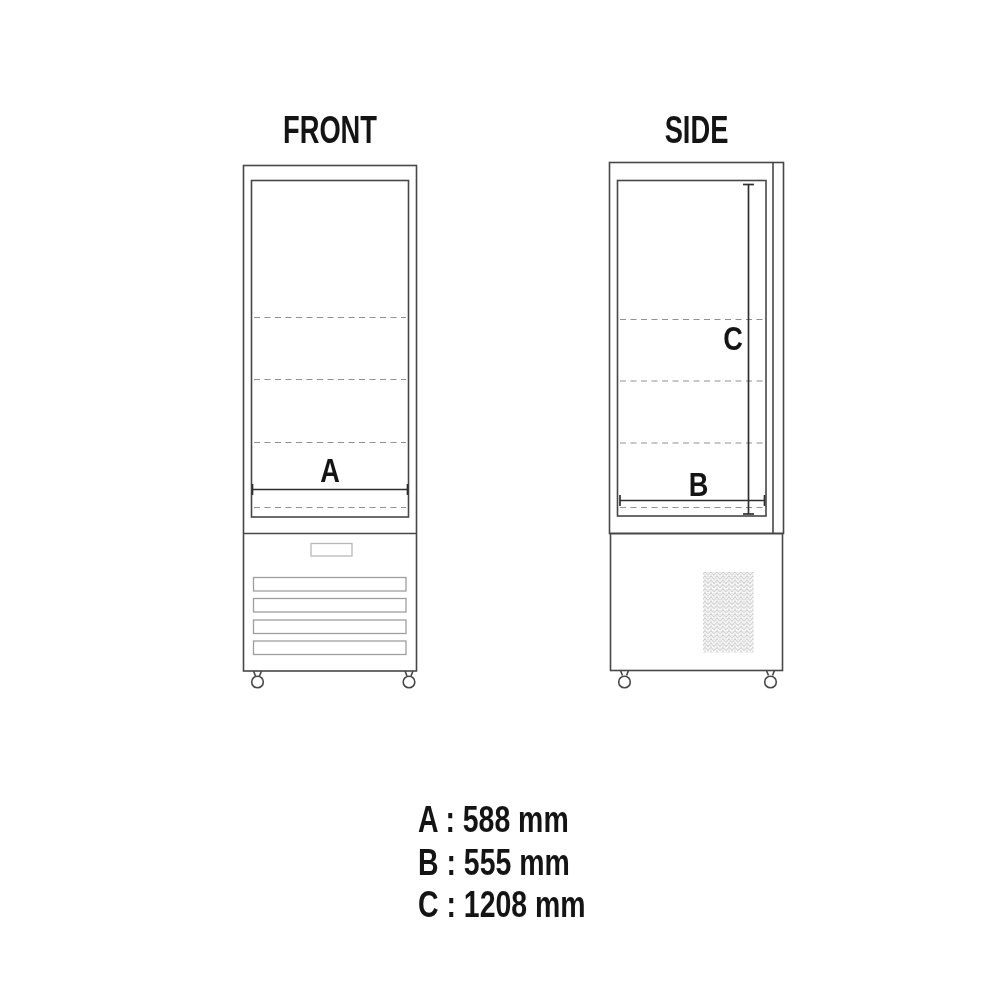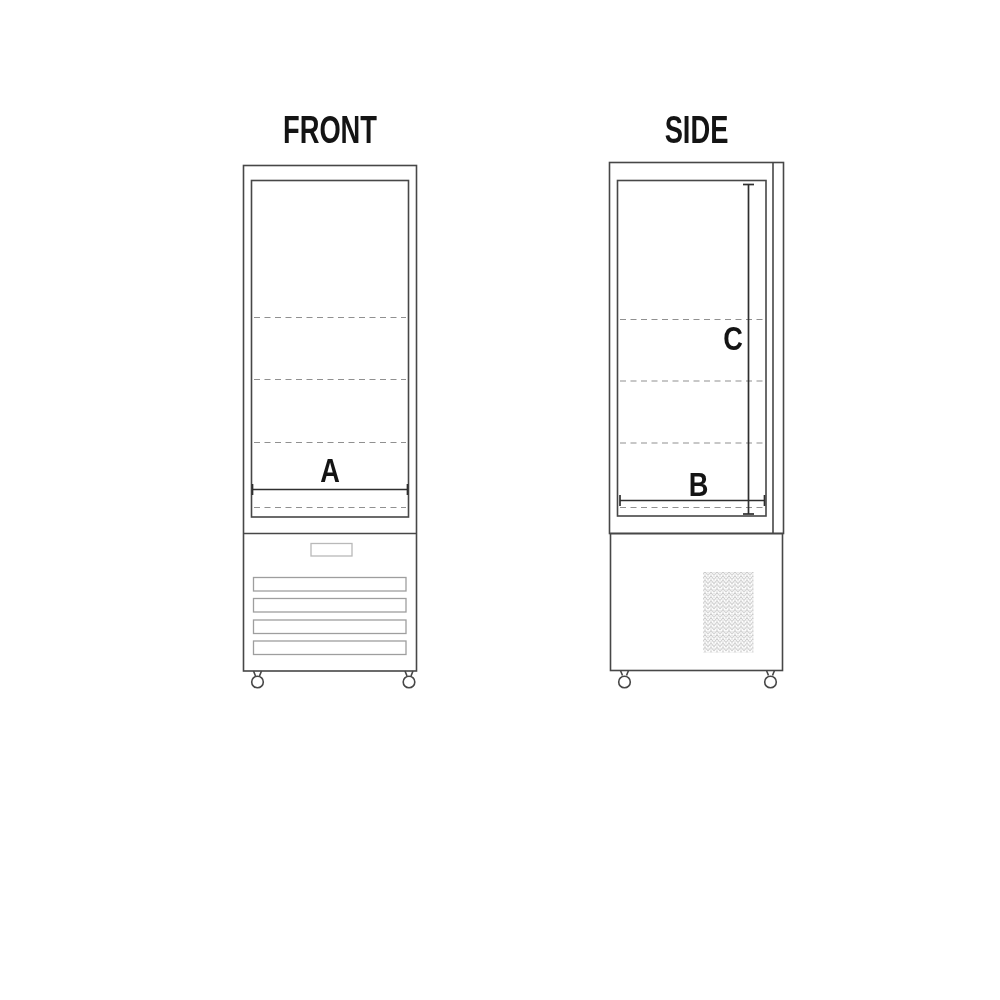--- a/index.html
+++ b/index.html
@@ -143,14 +143,19 @@
   <div class="t title" style="left:243px; top:110px; width:174px;">FRONT</div>
 
   <div class="t title" style="left:609px; top:110px; width:175px;">SIDE</div>
 
   <div class="t dimletter" style="left:252px; top:453px; width:156px;">A</div>
 
   <div class="t dimletter" style="left:626px; top:467px; width:145px;">B</div>
 
   <div class="t dimletter" style="left:700px; top:321px; width:66px;">C</div>
 
+  <div class="legend">
+    <div class="legend-row">A : 588 mm</div>
+    <div class="legend-row">B : 555 mm</div>
+    <div class="legend-row">C : 1208 mm</div>
+  </div>
 
 </div>
 
 </body></html>

